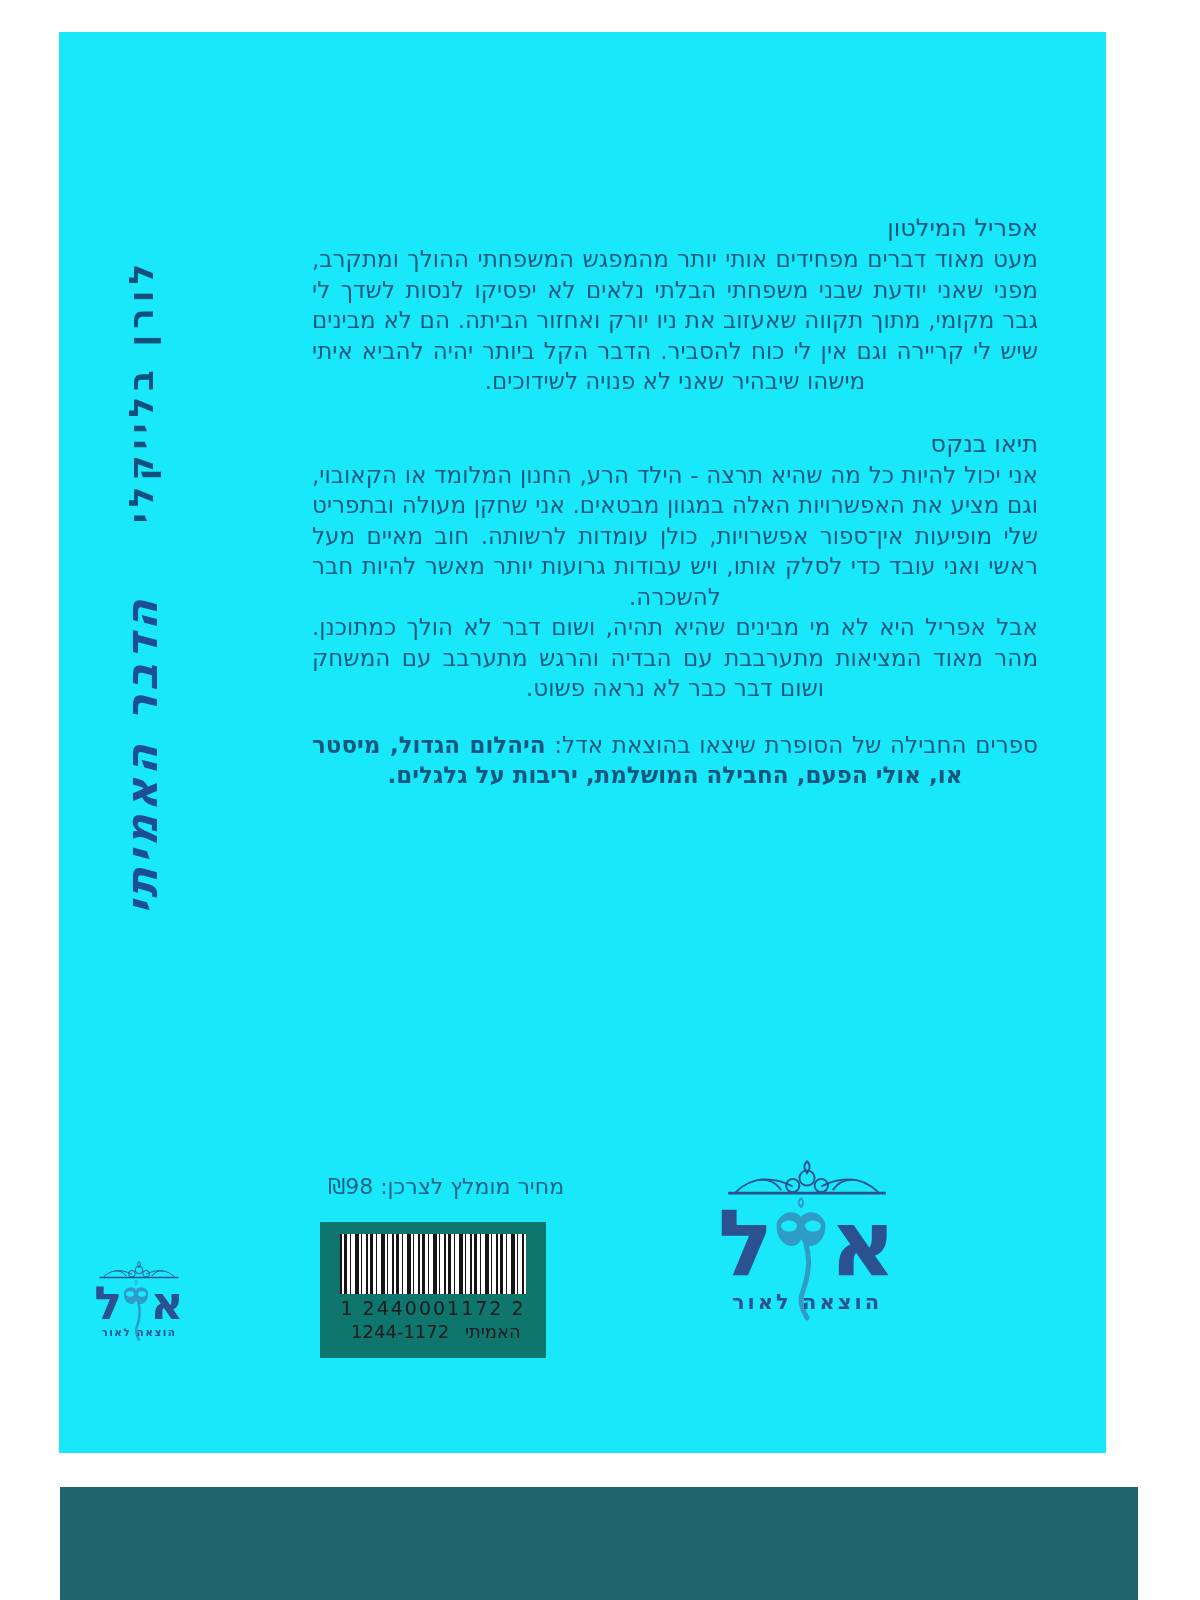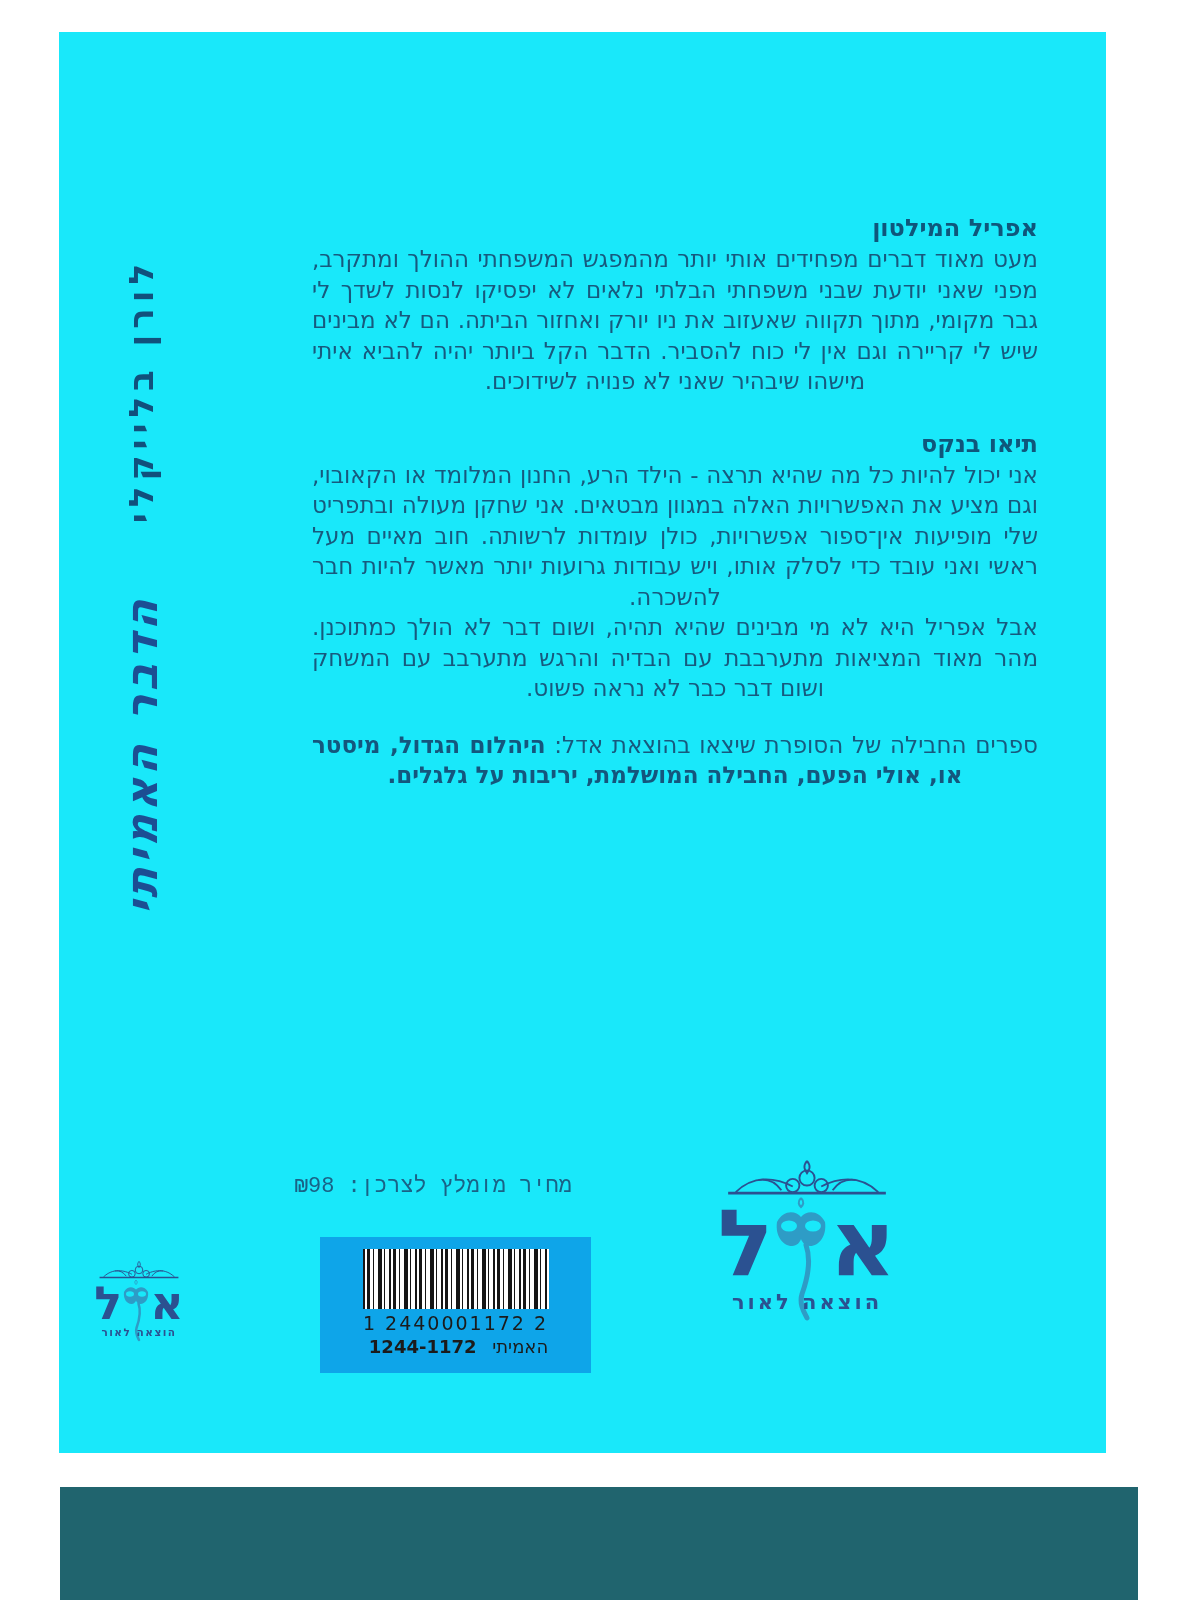--- a/index.html
+++ b/index.html
@@ -33,53 +33,52 @@
   }
   
   .content {
     position:absolute; left:253px; top:181px; width:726px;
     direction:rtl; color:#17597E; font-size:23px; line-height:30.5px;
   }
   .content p {
     text-align:justify; text-align-last:center; -moz-text-align-last:center;
   }
   .content h2 {
-    font-size:24px; font-weight:bold; color:#0F567B;
+    font-size:24px; font-weight:normal; color:#0F567B;
     text-align:right; line-height:31px;
   }
   .h2-gap { margin-top:32px; }
   .blurb { margin-top:26px; }
   .blurb b { font-weight:bold; color:#14567D; }
   
   .price {
     position:absolute; left:261px; top:1142px; width:252px;
     direction:rtl; text-align:center; font-size:22px; color:#1A6286;
     white-space:nowrap;
-    font-family:Liberation Mono, monospace;
   }
   
   .barcode-box {
-    position:absolute; left:261px; top:1190px; width:271px; height:136px;
-    background:#0ea5e9; text-align:center;margin-top:15px;
+    position:absolute; left:261px; top:1190px; width:226px; height:136px;
+    background:#0f766e; text-align:center;
   }
   .bars {
     margin:12px auto 2px auto; width:186px; height:60px;
     background:repeating-linear-gradient(90deg,
       #151515 0 2px, #fff 2px 4px, #151515 4px 7px, #fff 7px 10px,
       #151515 10px 11px, #fff 11px 15px, #151515 15px 19px, #fff 19px 21px,
       #151515 21px 22px, #fff 22px 26px);
   }
   .bc-num {
     font-size:19px; color:#1b1b1b; letter-spacing:2px; line-height:24px;
     direction:ltr;
   }
   .danacode {
     font-size:18px; color:#1b1b1b; direction:rtl; line-height:24px;
   }
-  .danacode .dc-num { direction:ltr; unicode-bidi:isolate; margin-left:6px; margin-right:10px;font-weight:bold; }
+  .danacode .dc-num { direction:ltr; unicode-bidi:isolate; margin-left:6px; margin-right:10px; }
   
   .adel-logo { position:absolute; width:176px; }
   .logo-big   { left:660px; top:1126px; }
   .logo-small { left:36px;  top:1228px; transform:scale(0.5); transform-origin:top left; }
   .crown { display:block; width:170px; height:38px; margin:0 auto; }
   .letters {
     display:flex; align-items:flex-end; justify-content:center;
     color:#2B5191; font-weight:bold; font-size:92px; line-height:0.84em;
     height:86px; direction:ltr;
   }

